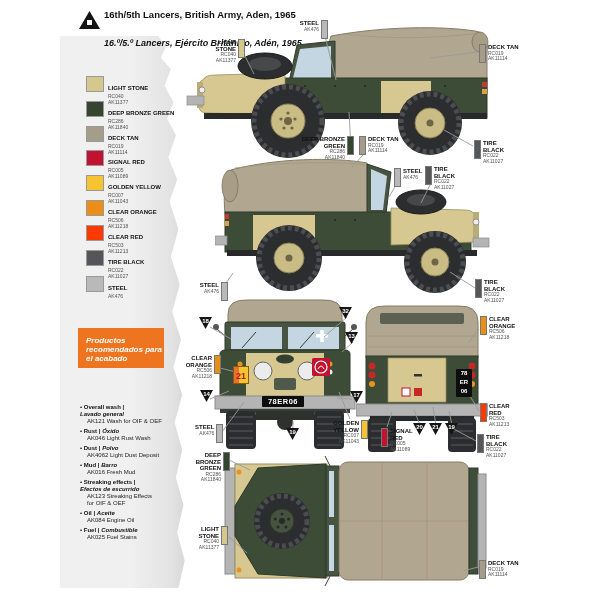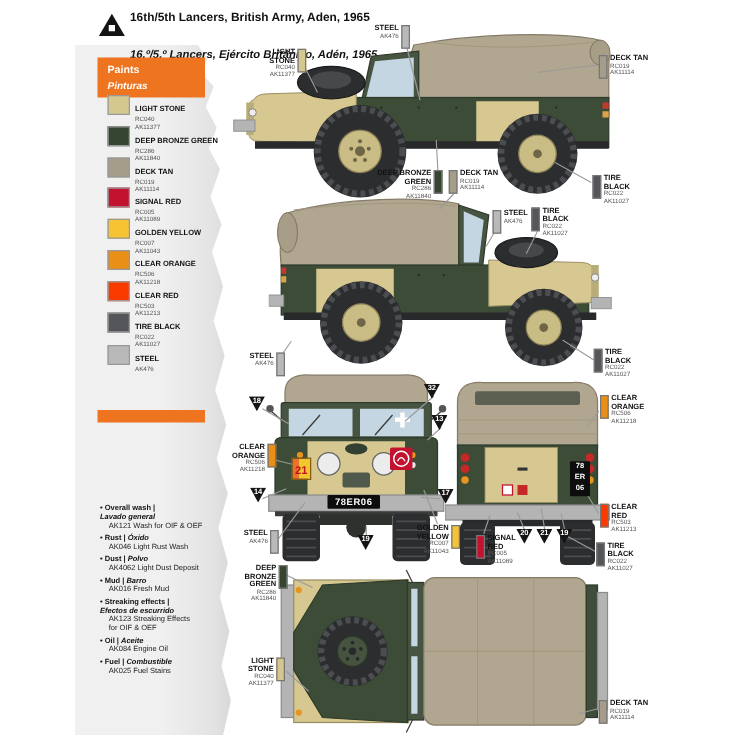--- a/index.html
+++ b/index.html
@@ -57,24 +57,20 @@
 <div id="canvas">
 
   <div class="paper"></div>
 
   <div class="logo">
       <span class="mark"></span>
     </div>
   <div class="title">16th/5th Lancers, British Army, Aden, 1965</div>
   <div class="subtitle">16.º/5.º Lancers, Ejército Británico, Adén, 1965</div>
 
-  <div class="obox" style="top:46px;">
-    <div class="en">Paints</div>
-    <div class="es">Pinturas</div>
-  </div>
 
   <div class="prow" style="top:76px">
       <span class="sw" style="background-color: rgb(213, 200, 143);"></span>
       <span class="txt"><span class="pn">LIGHT STONE</span><span class="pc">RC040</span><span class="pc">AK11377</span></span>
     </div>
   <div class="prow" style="top:101px">
       <span class="sw" style="background-color: rgb(54, 69, 47);"></span>
       <span class="txt"><span class="pn">DEEP BRONZE GREEN</span><span class="pc">RC286</span><span class="pc">AK11840</span></span>
     </div>
   <div class="prow" style="top:126px">
@@ -100,20 +96,21 @@
   <div class="prow" style="top:250px">
       <span class="sw" style="background-color: rgb(84, 86, 90);"></span>
       <span class="txt"><span class="pn">TIRE BLACK</span><span class="pc">RC022</span><span class="pc">AK11027</span></span>
     </div>
   <div class="prow" style="top:276px">
       <span class="sw" style="background-color: rgb(185, 185, 185);"></span>
       <span class="txt"><span class="pn">STEEL</span><span class="pc">AK476</span><span class="pc"></span></span>
     </div>
 
   <div class="obox" style="top:328px;">
+    <div class="es">Productos recomendados para el acabado</div>
   </div>
 
   <div class="prodlist">
     <div class="prod"><span class="pen">• <span>Overall wash |</span></span> <span class="pes block">Lavado general</span><div class="pline">AK121 Wash for OIF &amp; OEF</div></div>
     <div class="prod"><span class="pen">• <span>Rust |</span></span> <span class="pes">Óxido</span><div class="pline">AK046 Light Rust Wash</div></div>
     <div class="prod"><span class="pen">• <span>Dust |</span></span> <span class="pes">Polvo</span><div class="pline">AK4062 Light Dust Deposit</div></div>
     <div class="prod"><span class="pen">• <span>Mud |</span></span> <span class="pes">Barro</span><div class="pline">AK016 Fresh Mud</div></div>
     <div class="prod"><span class="pen">• <span>Streaking effects |</span></span> <span class="pes block">Efectos de escurrido</span><div class="pline">AK123 Streaking Effects</div><div class="pline">for OIF &amp; OEF</div></div>
     <div class="prod"><span class="pen">• <span>Oil |</span></span> <span class="pes">Aceite</span><div class="pline">AK084 Engine Oil</div></div>
     <div class="prod"><span class="pen">• <span>Fuel |</span></span> <span class="pes">Combustible</span><div class="pline">AK025 Fuel Stains</div></div>

